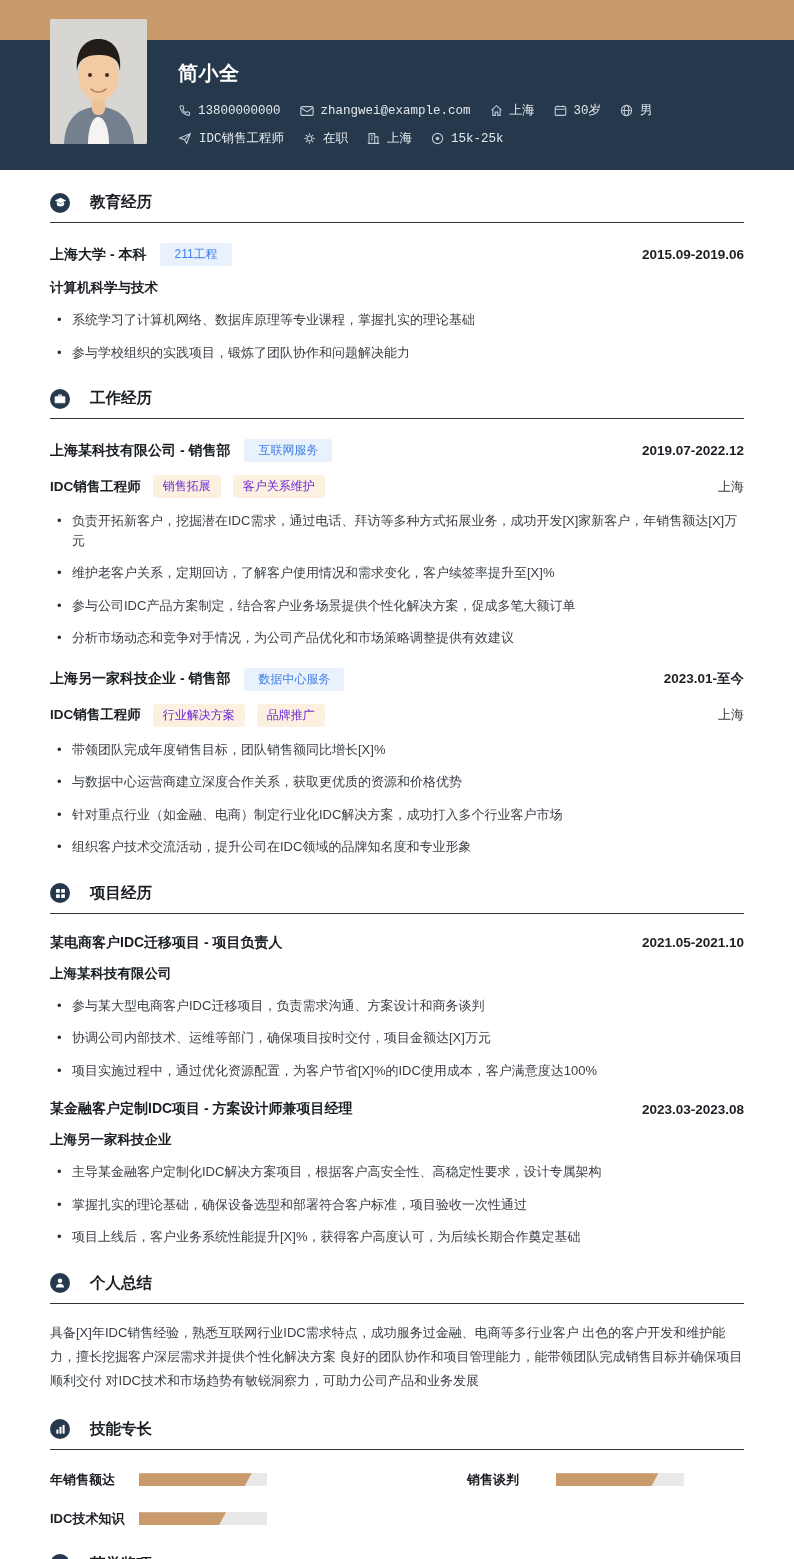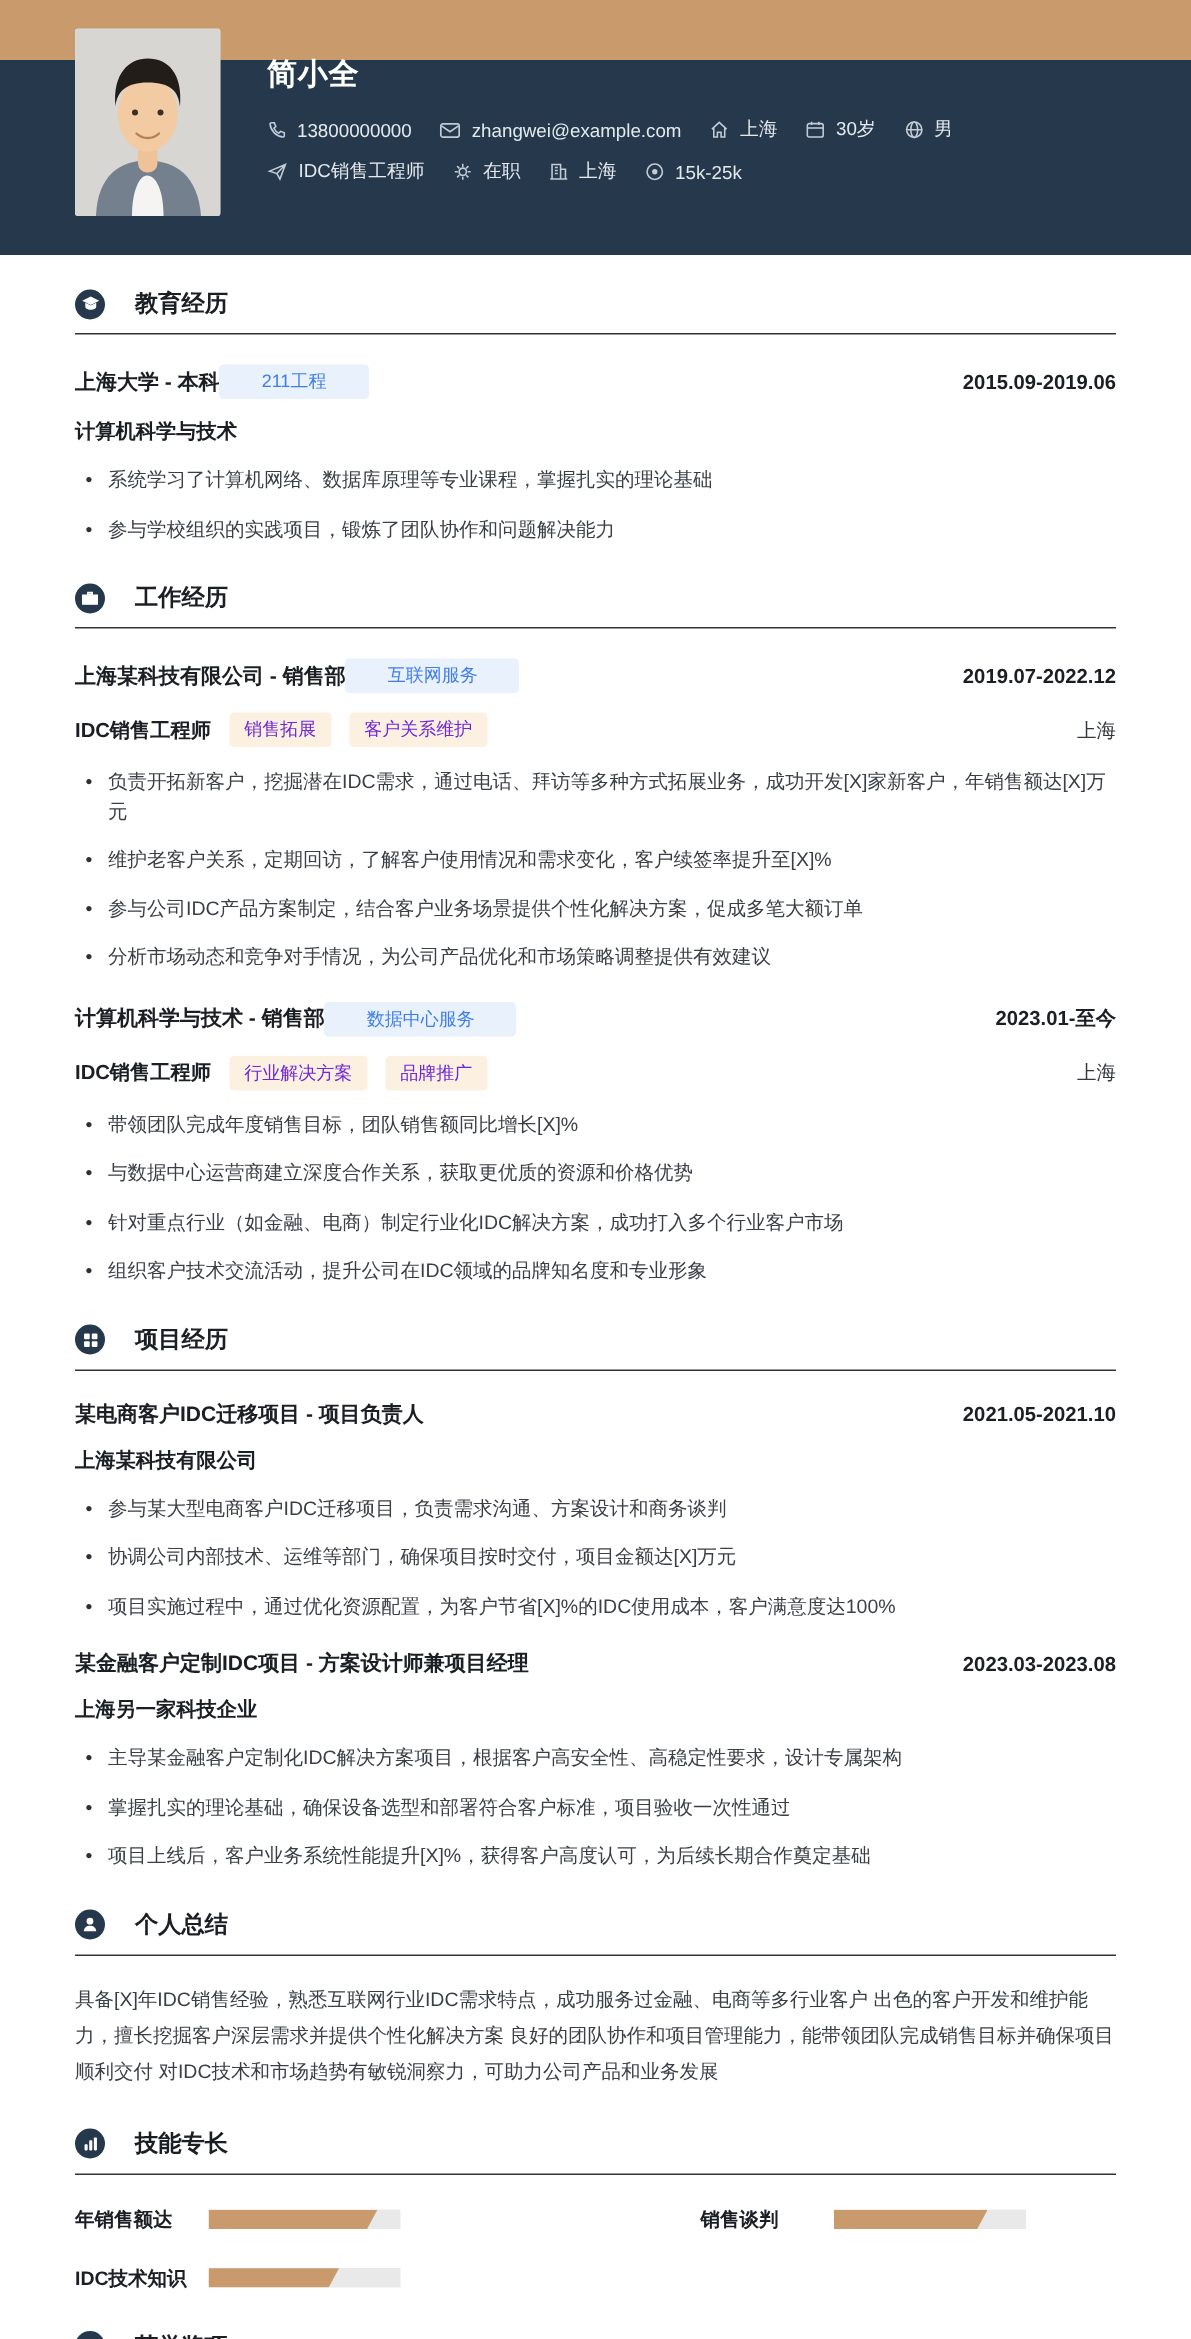--- a/index.html
+++ b/index.html
@@ -11,21 +11,21 @@
   }
   .page { position:relative; width:794px; }
 
   
   .top-strip { height:40px; background:#c99a6c; }
   .hero { background:#25384c; height:130px; }
   .avatar {
     position:absolute; left:50px; top:19px; width:97px; height:125px;
     background:#d9d9d6; overflow:hidden; border-radius:2px;
   }
-  .hero-content { position:absolute; left:178px; top:36px; }
+  .hero-content { position:absolute; left:178px; top:60px;font-family:Liberation Mono, monospace; }
   .person-name { color:#ffffff; font-size:20px; font-weight:700; letter-spacing:.5px; }
   .contact-rows { margin-top:15px; }
   .contact-row { display:flex; align-items:center; gap:19px; margin-top:11px; }
   .contact-row:first-child { margin-top:0; }
   .ci { display:inline-flex; align-items:center; gap:7px; color:#e4e9ee; font-size:12.5px; }
   .ci svg { display:block; stroke:#c2ccd6; }
 
   
   main { padding:10px 50px 24px 50px; }
 
@@ -43,21 +43,21 @@
   .entry { margin-top:20px; }
   .entry-row { display:flex; align-items:center; justify-content:space-between; }
   .entry-left { display:flex; align-items:center; }
   .entry-title { font-size:14px; font-weight:700; color:#1b1f24; }
   .entry-date { font-size:13.5px; font-weight:700; color:#1b1f24; white-space:nowrap; }
   .entry-sub-row { display:flex; align-items:center; justify-content:space-between; margin-top:13px; }
   .entry-sub { font-size:13.5px; font-weight:700; color:#1b1f24; }
   .entry-loc { font-size:13px; color:#33383e; }
 
   .badge {
-    font-size:12px; padding:3px 28px; border-radius:3px; 
+    font-size:12px; padding:3px 14px; border-radius:3px; margin-left:14px;
     background:#e9f1fc; color:#3f7ee8; white-space:nowrap;
   }
   .tag {
     font-size:12px; padding:3px 10px; border-radius:3px; margin-left:12px;
     background:#fcf0e0; color:#6d28d9; white-space:nowrap;
   }
 
   ul.bullets { list-style:none; margin-top:5px; }
   ul.bullets li {
     position:relative; padding-left:22px; margin-top:13px;
@@ -238,21 +238,21 @@
           <li>负责开拓新客户，挖掘潜在IDC需求，通过电话、拜访等多种方式拓展业务，成功开发[X]家新客户，年销售额达[X]万元</li>
           <li>维护老客户关系，定期回访，了解客户使用情况和需求变化，客户续签率提升至[X]%</li>
           <li>参与公司IDC产品方案制定，结合客户业务场景提供个性化解决方案，促成多笔大额订单</li>
           <li>分析市场动态和竞争对手情况，为公司产品优化和市场策略调整提供有效建议</li>
         </ul>
       </div>
 
       <div class="entry">
         <div class="entry-row">
           <div class="entry-left">
-            <span class="entry-title">计算机科学与技术 - 销售部</span>
+            <span class="entry-title">上海另一家科技企业 - 销售部</span>
             <span class="badge">数据中心服务</span>
           </div>
           <span class="entry-date">2023.01-至今</span>
         </div>
         <div class="entry-sub-row">
           <span class="entry-left">
             <span class="entry-sub">IDC销售工程师</span>
             <span class="tag">行业解决方案</span>
             <span class="tag">品牌推广</span>
           </span>

